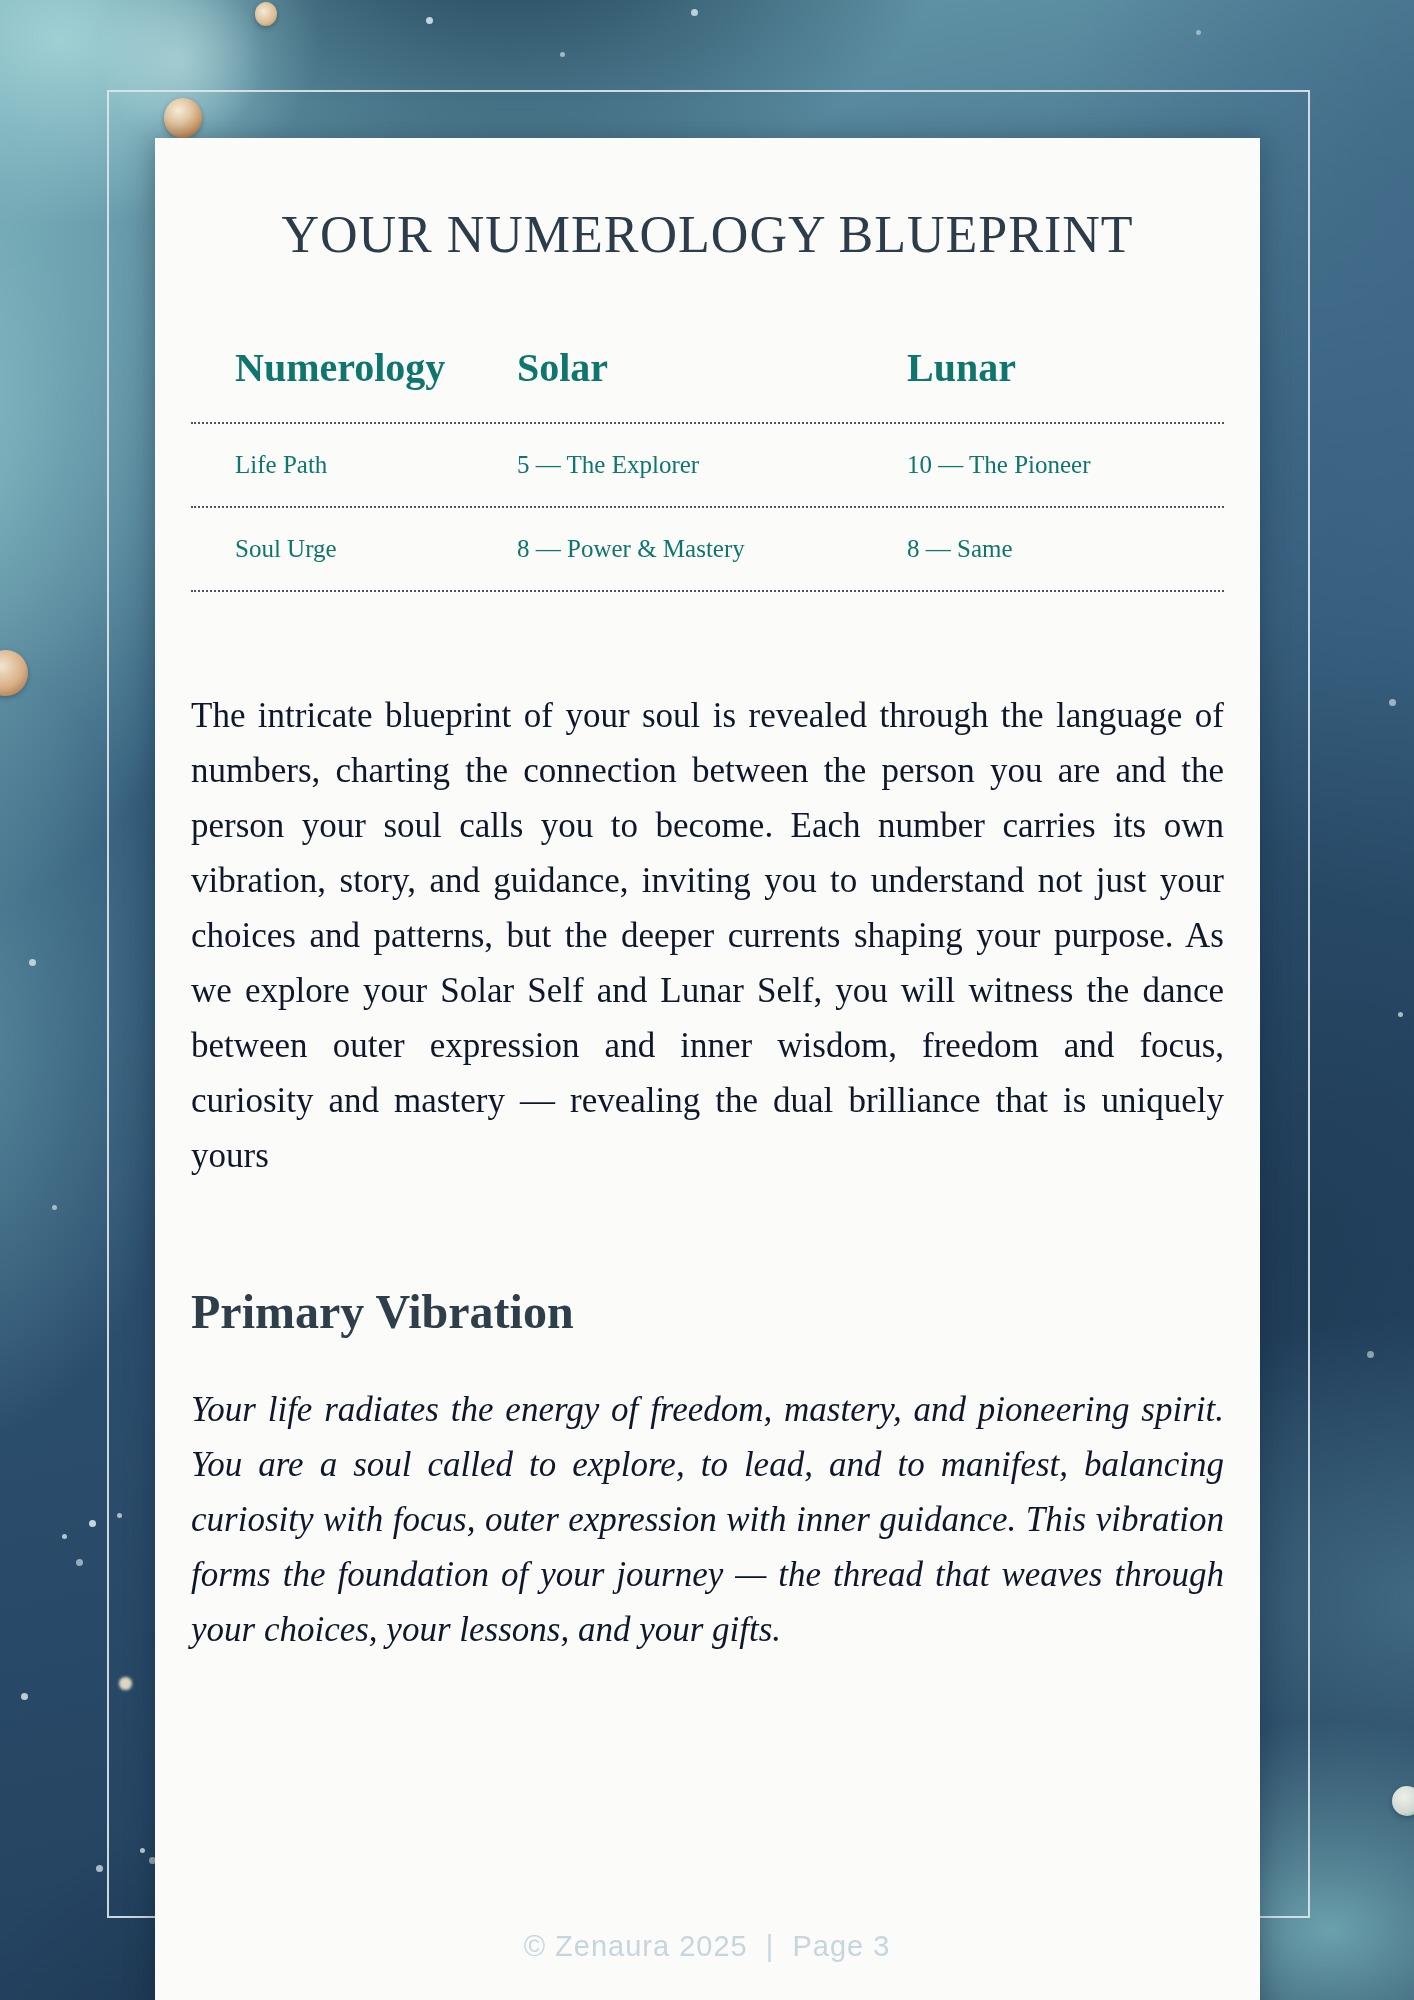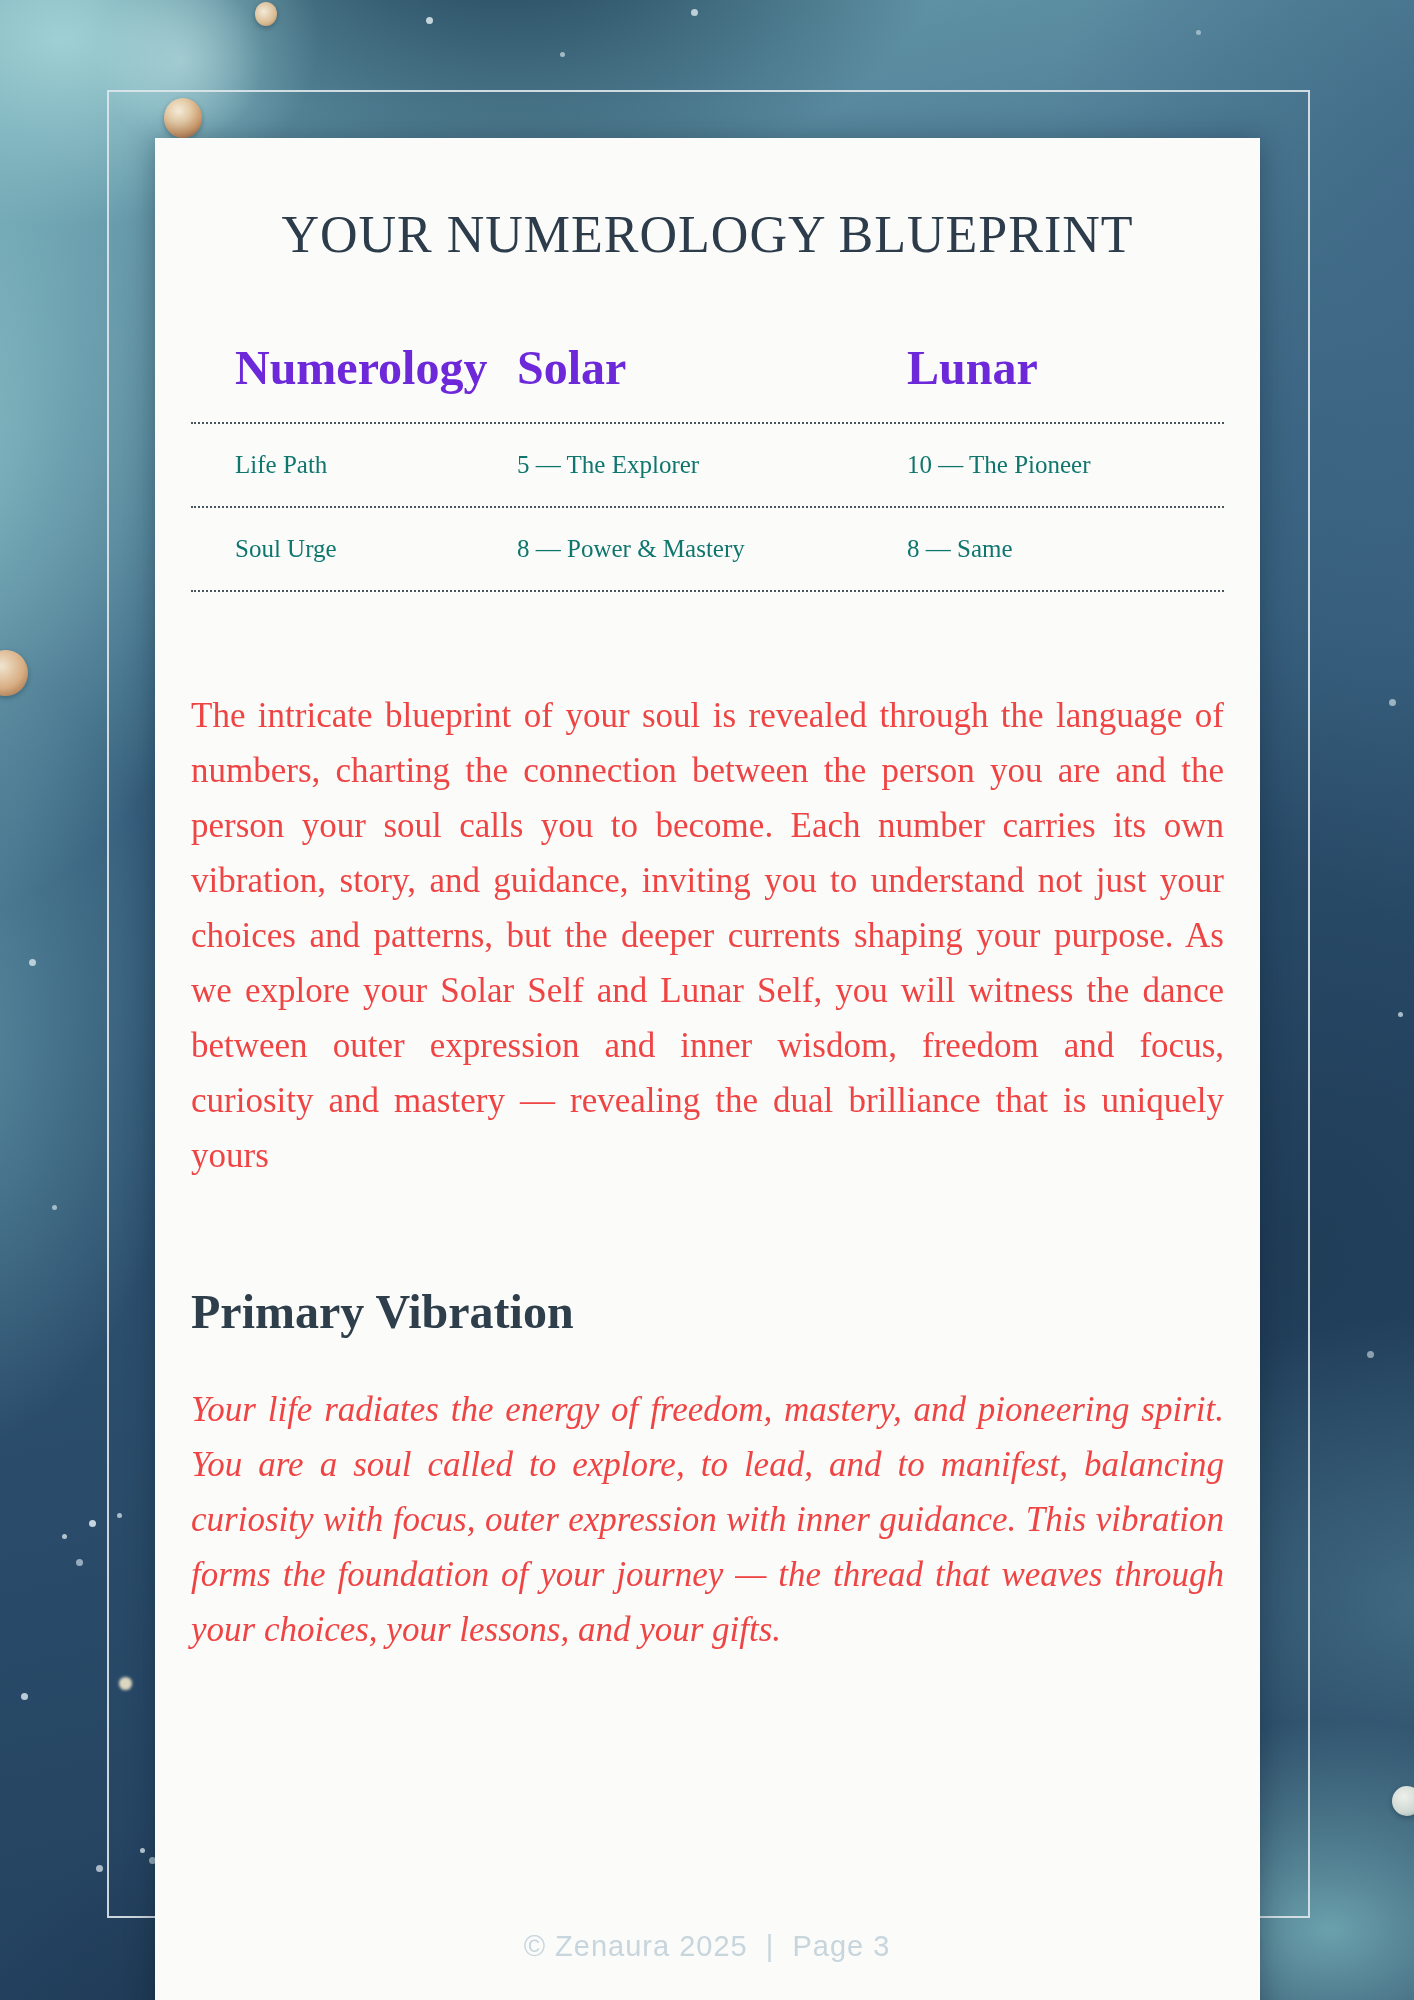--- a/index.html
+++ b/index.html
@@ -57,29 +57,29 @@
     box-shadow:0 2px 26px rgba(8,22,38,0.35);
   }
   .title{
     margin:66px 0 0;text-align:center;
     font-size:52px;font-weight:400;letter-spacing:1px;line-height:1.18;
     color:#2c3c4b;
   }
   .ntable{margin-top:82px;}
   .thead,.trow{display:grid;grid-template-columns:326px 390px 1fr;align-items:center;}
   .thead{padding-bottom:34px;}
-  .th{font-weight:700;font-size:48px;color:#6d28d9;line-height:41px;}
+  .th{font-weight:700;font-size:40px;color:#0f766e;line-height:41px;}
   .col1{padding-left:44px;}
   .th.col2,.th.col3{text-align:left;padding-left:0;}
   .trow{height:82px;border-top:2px dotted #4a565f;}
   .trow:last-child{border-bottom:2px dotted #4a565f;}
   .td{font-size:25px;color:#0f766e;}
   .body-text{
     margin:96px 0 0;
-    font-size:35px;line-height:55px;color:#ef4444;
+    font-size:35px;line-height:55px;color:#0f172a;
     text-align:justify;
   }
   .body-text.mt-small{margin-top:50px;font-style:italic;}
   .section-heading{
     margin:108px 0 0;
     font-size:48px;font-weight:700;color:#2e3e4b;line-height:41px;
   }
   .footer{
     position:absolute;left:0;top:1930px;width:100%;
     text-align:center;white-space:pre;

